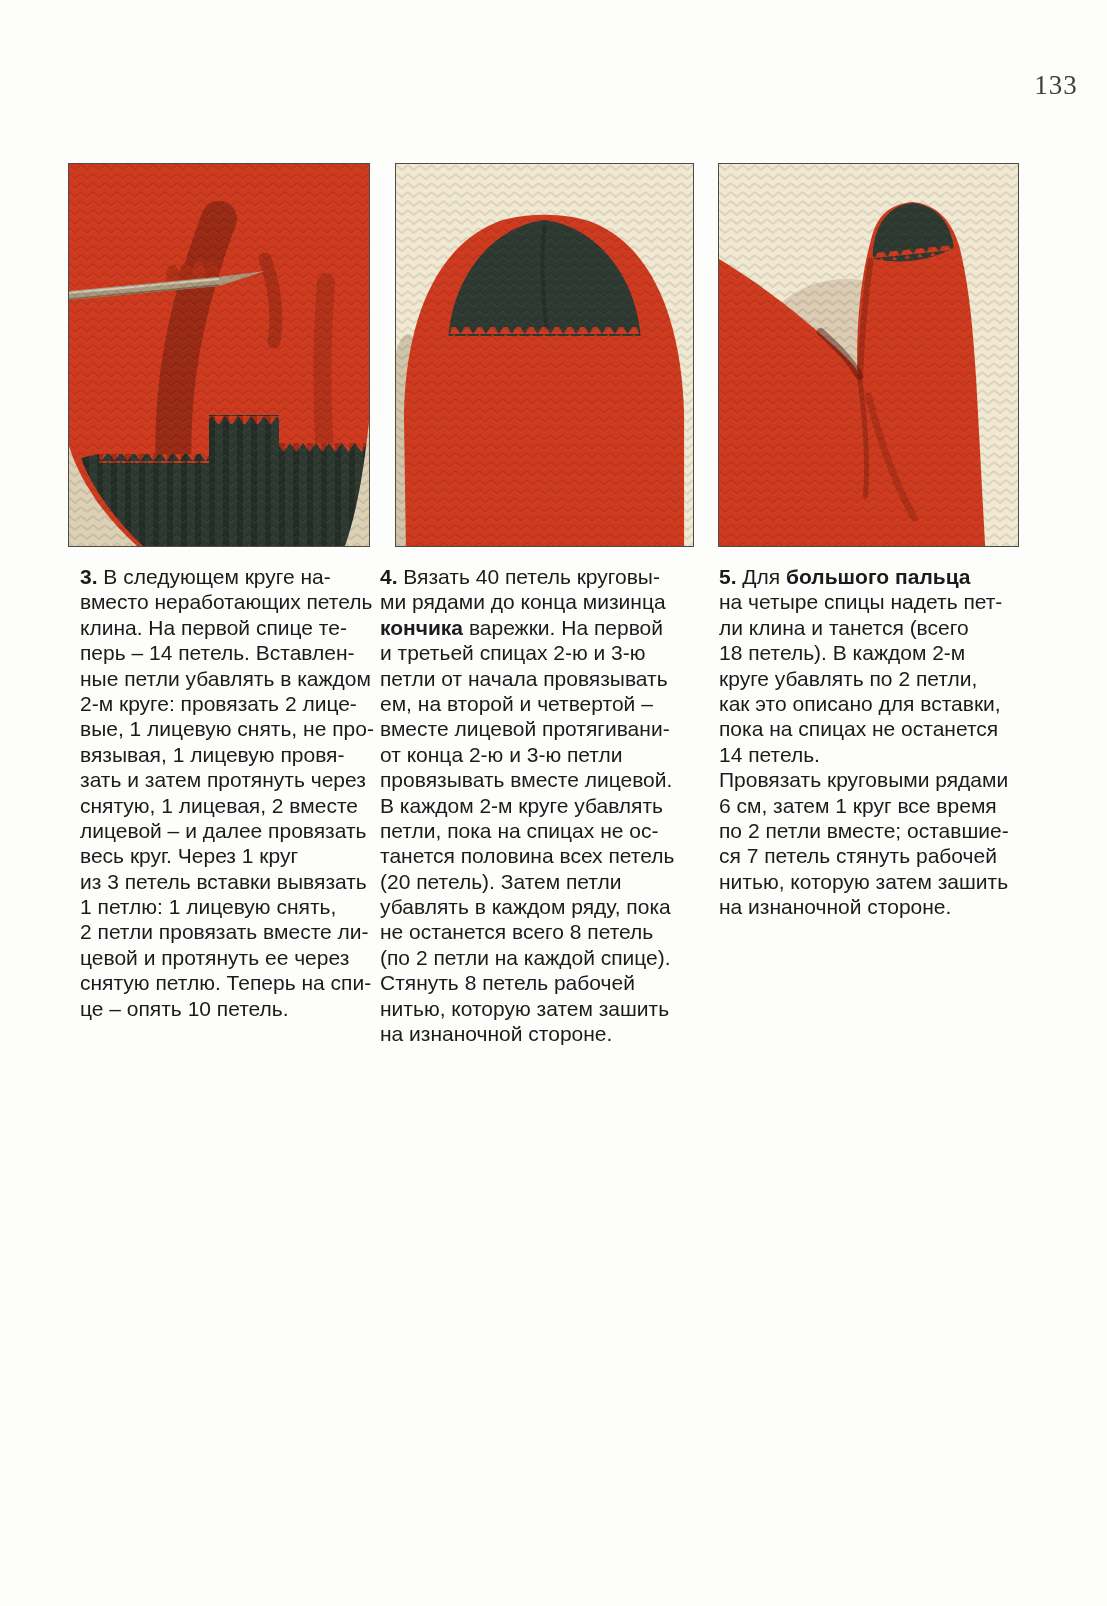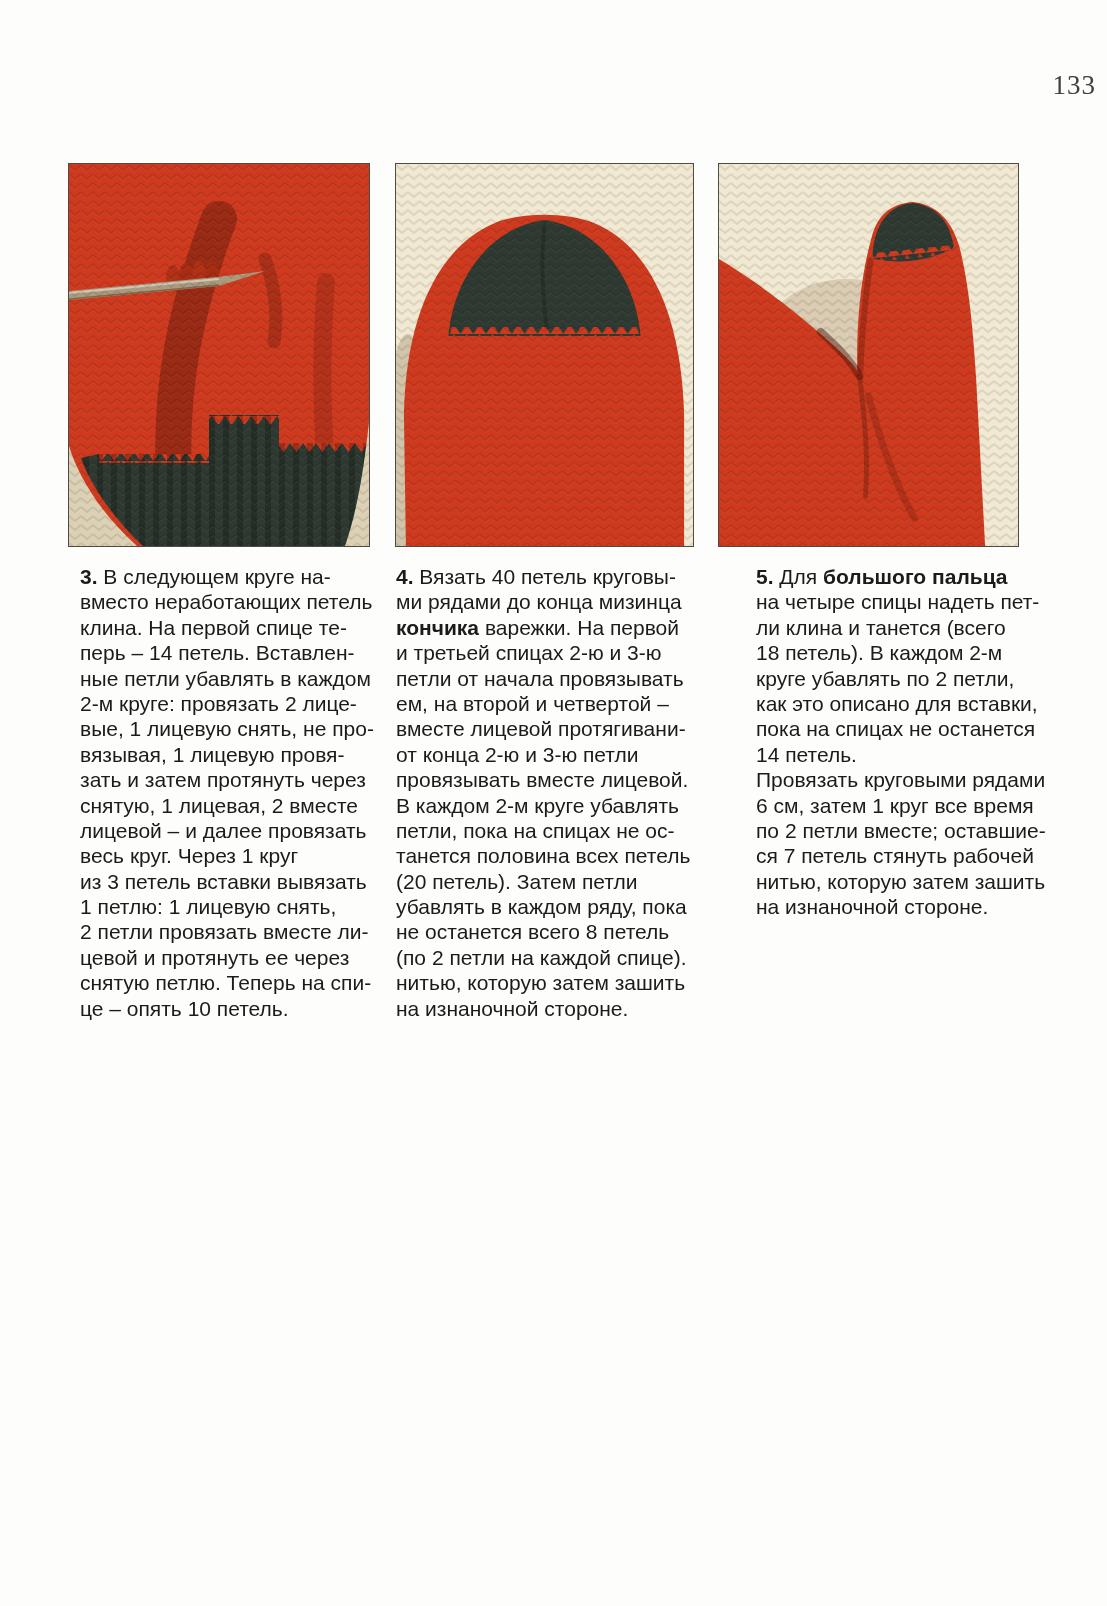--- a/index.html
+++ b/index.html
@@ -3,40 +3,40 @@
 <meta charset="utf-8">
 <style>
   html,body{margin:0;padding:0;}
   body{
     width:1107px;height:1606px;position:relative;
     background:#fdfdfb;
     font-family:"Liberation Sans","DejaVu Sans",sans-serif;
     overflow:hidden;
   }
   .pagenum{
-    position:absolute;left:1016px;top:70px;width:80px;text-align:right;
+    position:absolute;left:1016px;top:70px;width:80px;text-align:center;
     font-family:"Liberation Serif","DejaVu Serif",serif;
     font-size:27px;color:#40403e;letter-spacing:1px;
   }
   .photo{
     position:absolute;top:163px;height:382px;width:300px;
     border:1px solid #4e4b47;background:#f1e9d2;
   }
   #ph1{left:68px}
   #ph2{left:395px;width:297px}
   #ph3{left:718px;width:299px}
   .photo svg{display:block;width:100%;height:100%}
   .col{
     position:absolute;top:564px;width:322px;
     font-size:21px;line-height:25.4px;color:#1b1b1b;
     white-space:nowrap;
   }
   #col1{left:80px}
-  #col2{left:396px}
-  #col3{left:756px}
+  #col2{left:380px}
+  #col3{left:719px}
   .col .ln{height:25.4px}
   .b{font-weight:700}
   .f-red{fill:var(--red)}
   .f-green{fill:var(--green)}
   .f-beige{fill:var(--beige)}
   .f-needle{fill:var(--needle)}
 </style>
 </head>
 <body>
 
@@ -157,20 +157,21 @@
     <div class="ln"><span>вместе лицевой протягивани-</span></div>
     <div class="ln"><span>от конца 2-ю и 3-ю петли</span></div>
     <div class="ln"><span>провязывать вместе лицевой.</span></div>
     <div class="ln"><span>В каждом 2-м круге убавлять</span></div>
     <div class="ln"><span>петли, пока на спицах не ос-</span></div>
     <div class="ln"><span>танется половина всех петель</span></div>
     <div class="ln"><span>(20 петель). Затем петли</span></div>
     <div class="ln"><span>убавлять в каждом ряду, пока</span></div>
     <div class="ln"><span>не останется всего 8 петель</span></div>
     <div class="ln"><span>(по 2 петли на каждой спице).</span></div>
+    <div class="ln"><span>Стянуть 8 петель рабочей</span></div>
     <div class="ln"><span>нитью, которую затем зашить</span></div>
     <div class="ln"><span>на изнаночной стороне.</span></div>
   </div>
 <div class="col" id="col3">
     <div class="ln"><span class="b">5.</span><span> Для </span><span class="b">большого пальца</span></div>
     <div class="ln"><span>на четыре спицы надеть пет-</span></div>
     <div class="ln"><span>ли клина и танется (всего</span></div>
     <div class="ln"><span>18 петель). В каждом 2-м</span></div>
     <div class="ln"><span>круге убавлять по 2 петли,</span></div>
     <div class="ln"><span>как это описано для вставки,</span></div>

